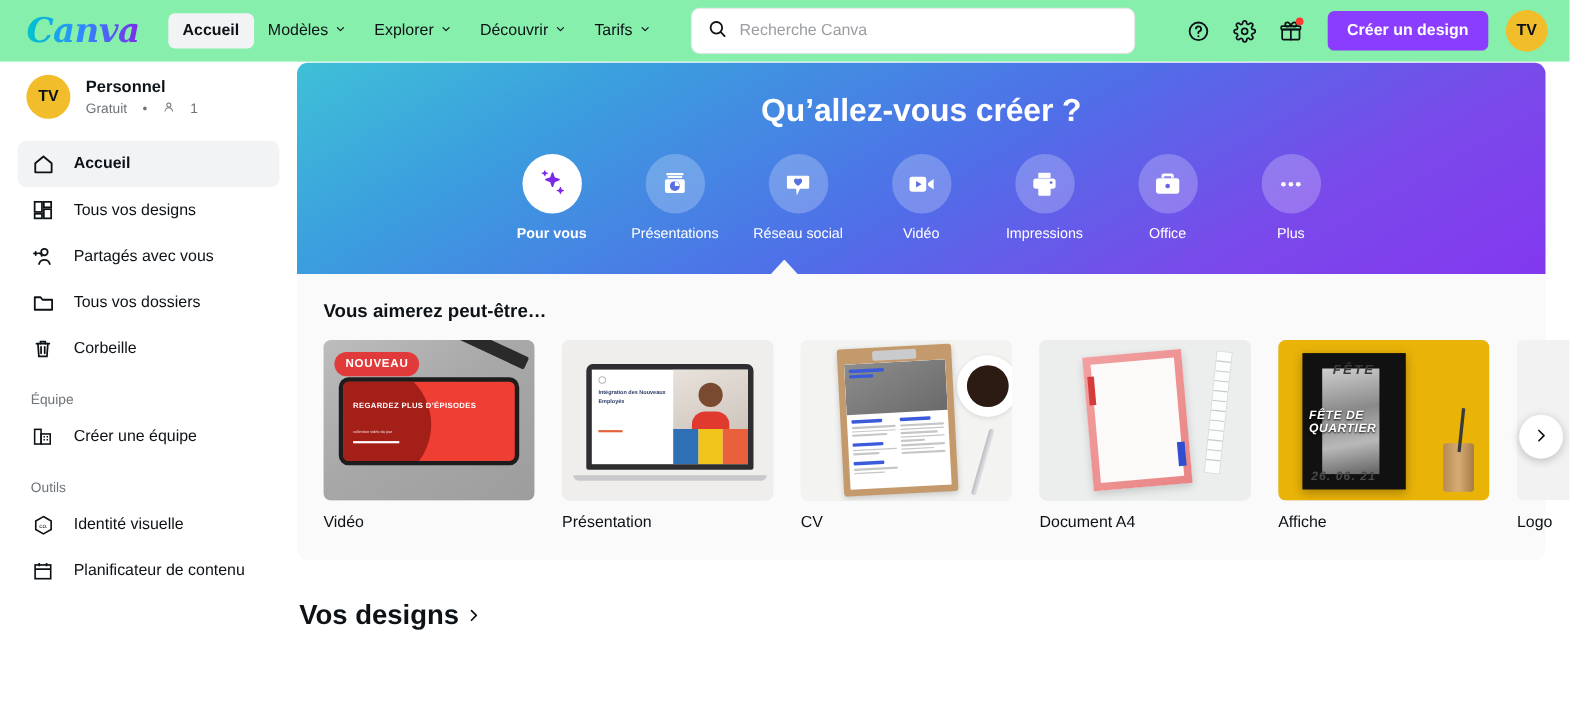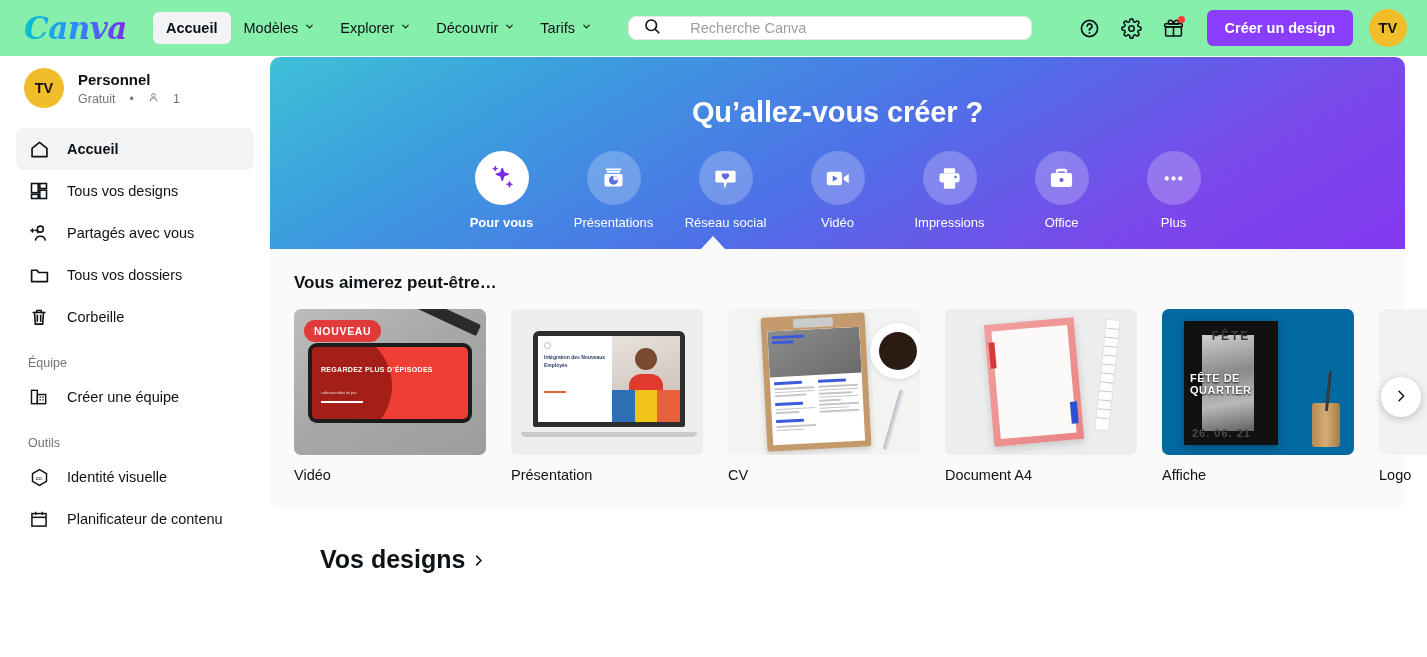--- a/index.html
+++ b/index.html
@@ -47,27 +47,27 @@
   .navitem.active { background: #f2f3f5; font-weight: 700; }
   .navitem .chev {
     width: 10px; height: 10px;
     display: inline-block;
     position: relative; top: -2px;
   }
   .navitem .chev svg { display: block; }
 
   .searchwrap { flex: 1; display: flex; justify-content: center; }
   .searchbox {
-    width: 404px; height: 24px;
+    width: 404px; height: 42px;
     border: 1px solid #e4e5e7;
     border-radius: 8px;
     display: flex; align-items: center;
     padding: 0 14px;
     background: #fff;
-    gap: 29px;
+    gap: 11px;
   }
   .searchbox input {
     border: 0; outline: 0;
     font-size: 14.5px;
     font-family: inherit;
     color: #0d1216;
     width: 100%;
     background: transparent;
   }
   .searchbox input::placeholder { color: #9a9da1; }
@@ -166,21 +166,21 @@
     height: 192px;
     border-radius: 10px 10px 0 0;
     background: linear-gradient(150deg, #3fc0d7 0%, #3b9ede 22%, #4f6fe8 52%, #7a49ea 78%, #8338ef 100%);
     overflow: hidden;
   }
   .hero-title {
     text-align: center;
     color: #fff;
     font-size: 29px;
     font-weight: 700;
-    padding-top: 39px;
+    padding-top: 28px;
     letter-spacing: -0.1px;
   }
   .custom-btn {
     position: absolute;
     top: 36px; right: 22px;
     background: rgba(255,255,255,0.22);
     color: #fff;
     border: 0;
     border-radius: 6px;
     font-family: inherit;
@@ -267,21 +267,20 @@
     z-index: 8;
     border: 0;
   }
 
   .designs-head {
     margin-top: 36px;
     padding-left: 2px;
     display: flex; align-items: center; gap: 6px;
     font-size: 25px; font-weight: 700;
     cursor: pointer;
-    margin-left: 48px;
   }
 
   
   .tb-video { background: linear-gradient(145deg,#bdbdbd 0%,#a8a8a8 45%,#9d9d9d 100%); width:100%; height:100%; position:relative; }
   .phone {
     position: absolute; left: 14px; top: 34px;
     width: 164px; height: 80px;
     background: #1c1c1c; border-radius: 9px;
     padding: 4px;
   }
@@ -333,21 +332,21 @@
   .penc { position:absolute; right:24px; bottom:4px; width:5px; height:62px; background:linear-gradient(90deg,#b9bcc0,#e6e8ea); transform:rotate(16deg); border-radius:2px;}
 
   .tb-a4 { background:#eceeed; width:100%; height:100%; position:relative;}
   .a4 { position:absolute; left:44px; top:12px; width:90px; height:122px; background:linear-gradient(135deg,#f2a0a0,#e98585); transform:rotate(-5deg); padding:7px; box-shadow:0 3px 8px rgba(0,0,0,.16);}
   .a4 i { display:block; width:100%; height:100%; background:#fbfaf8;}
   .a4b1 { position:absolute; left:3px; top:18px; width:6px; height:26px; background:#d63b3b; transform:rotate(0deg);}
   .a4b2 { position:absolute; right:4px; bottom:16px; width:7px; height:22px; background:#2f4fd0;}
   .ruler { position:absolute; right:22px; top:10px; width:15px; height:112px; background:rgba(255,255,255,.85); border:1px solid #dcdcdc; transform:rotate(6deg);}
   .ruler b { display:block; height:9px; border-bottom:1px solid #c9c9c9;}
 
-  .tb-aff { background:#0369a1; width:100%; height:100%; position:relative;}
+  .tb-aff { background:#eab308; width:100%; height:100%; position:relative;font-style:italic;}
   .poster { position:absolute; left:22px; top:12px; width:94px; height:124px; background:#111; overflow:hidden; box-shadow:0 3px 9px rgba(0,0,0,.28);}
   .poster:before { content:''; position:absolute; left:18px; top:14px; width:52px; height:96px; background:linear-gradient(170deg,#e8e8e8 0%,#9a9a9a 40%,#cfcfcf 70%,#6d6d6d 100%); opacity:.88;}
   .pt1 { position:absolute; top:8px; left:50%; transform:translateX(-50%); color:#3a3a3a; font-size:12px; font-weight:700; letter-spacing:2px;}
   .pt2 { position:absolute; top:52px; left:6px; color:#fff; font-size:11px; font-weight:700; line-height:1.05; letter-spacing:.5px; text-shadow:0 1px 2px #000;}
   .pt3 { position:absolute; bottom:6px; left:8px; color:#4a4a4a; font-size:11px; font-weight:700; letter-spacing:1px;}
   .potl { position:absolute; right:14px; bottom:8px; width:28px; height:44px; background:linear-gradient(90deg,#b58a54,#d6ab74,#a97c46); border-radius:3px;}
   .penc2 { position:absolute; right:24px; bottom:44px; width:3px; height:40px; background:#3a3a3a; transform:rotate(6deg);}
 
   .tb-logo { background:#f2f2f2; width:100%; height:100%; }
 </style>

